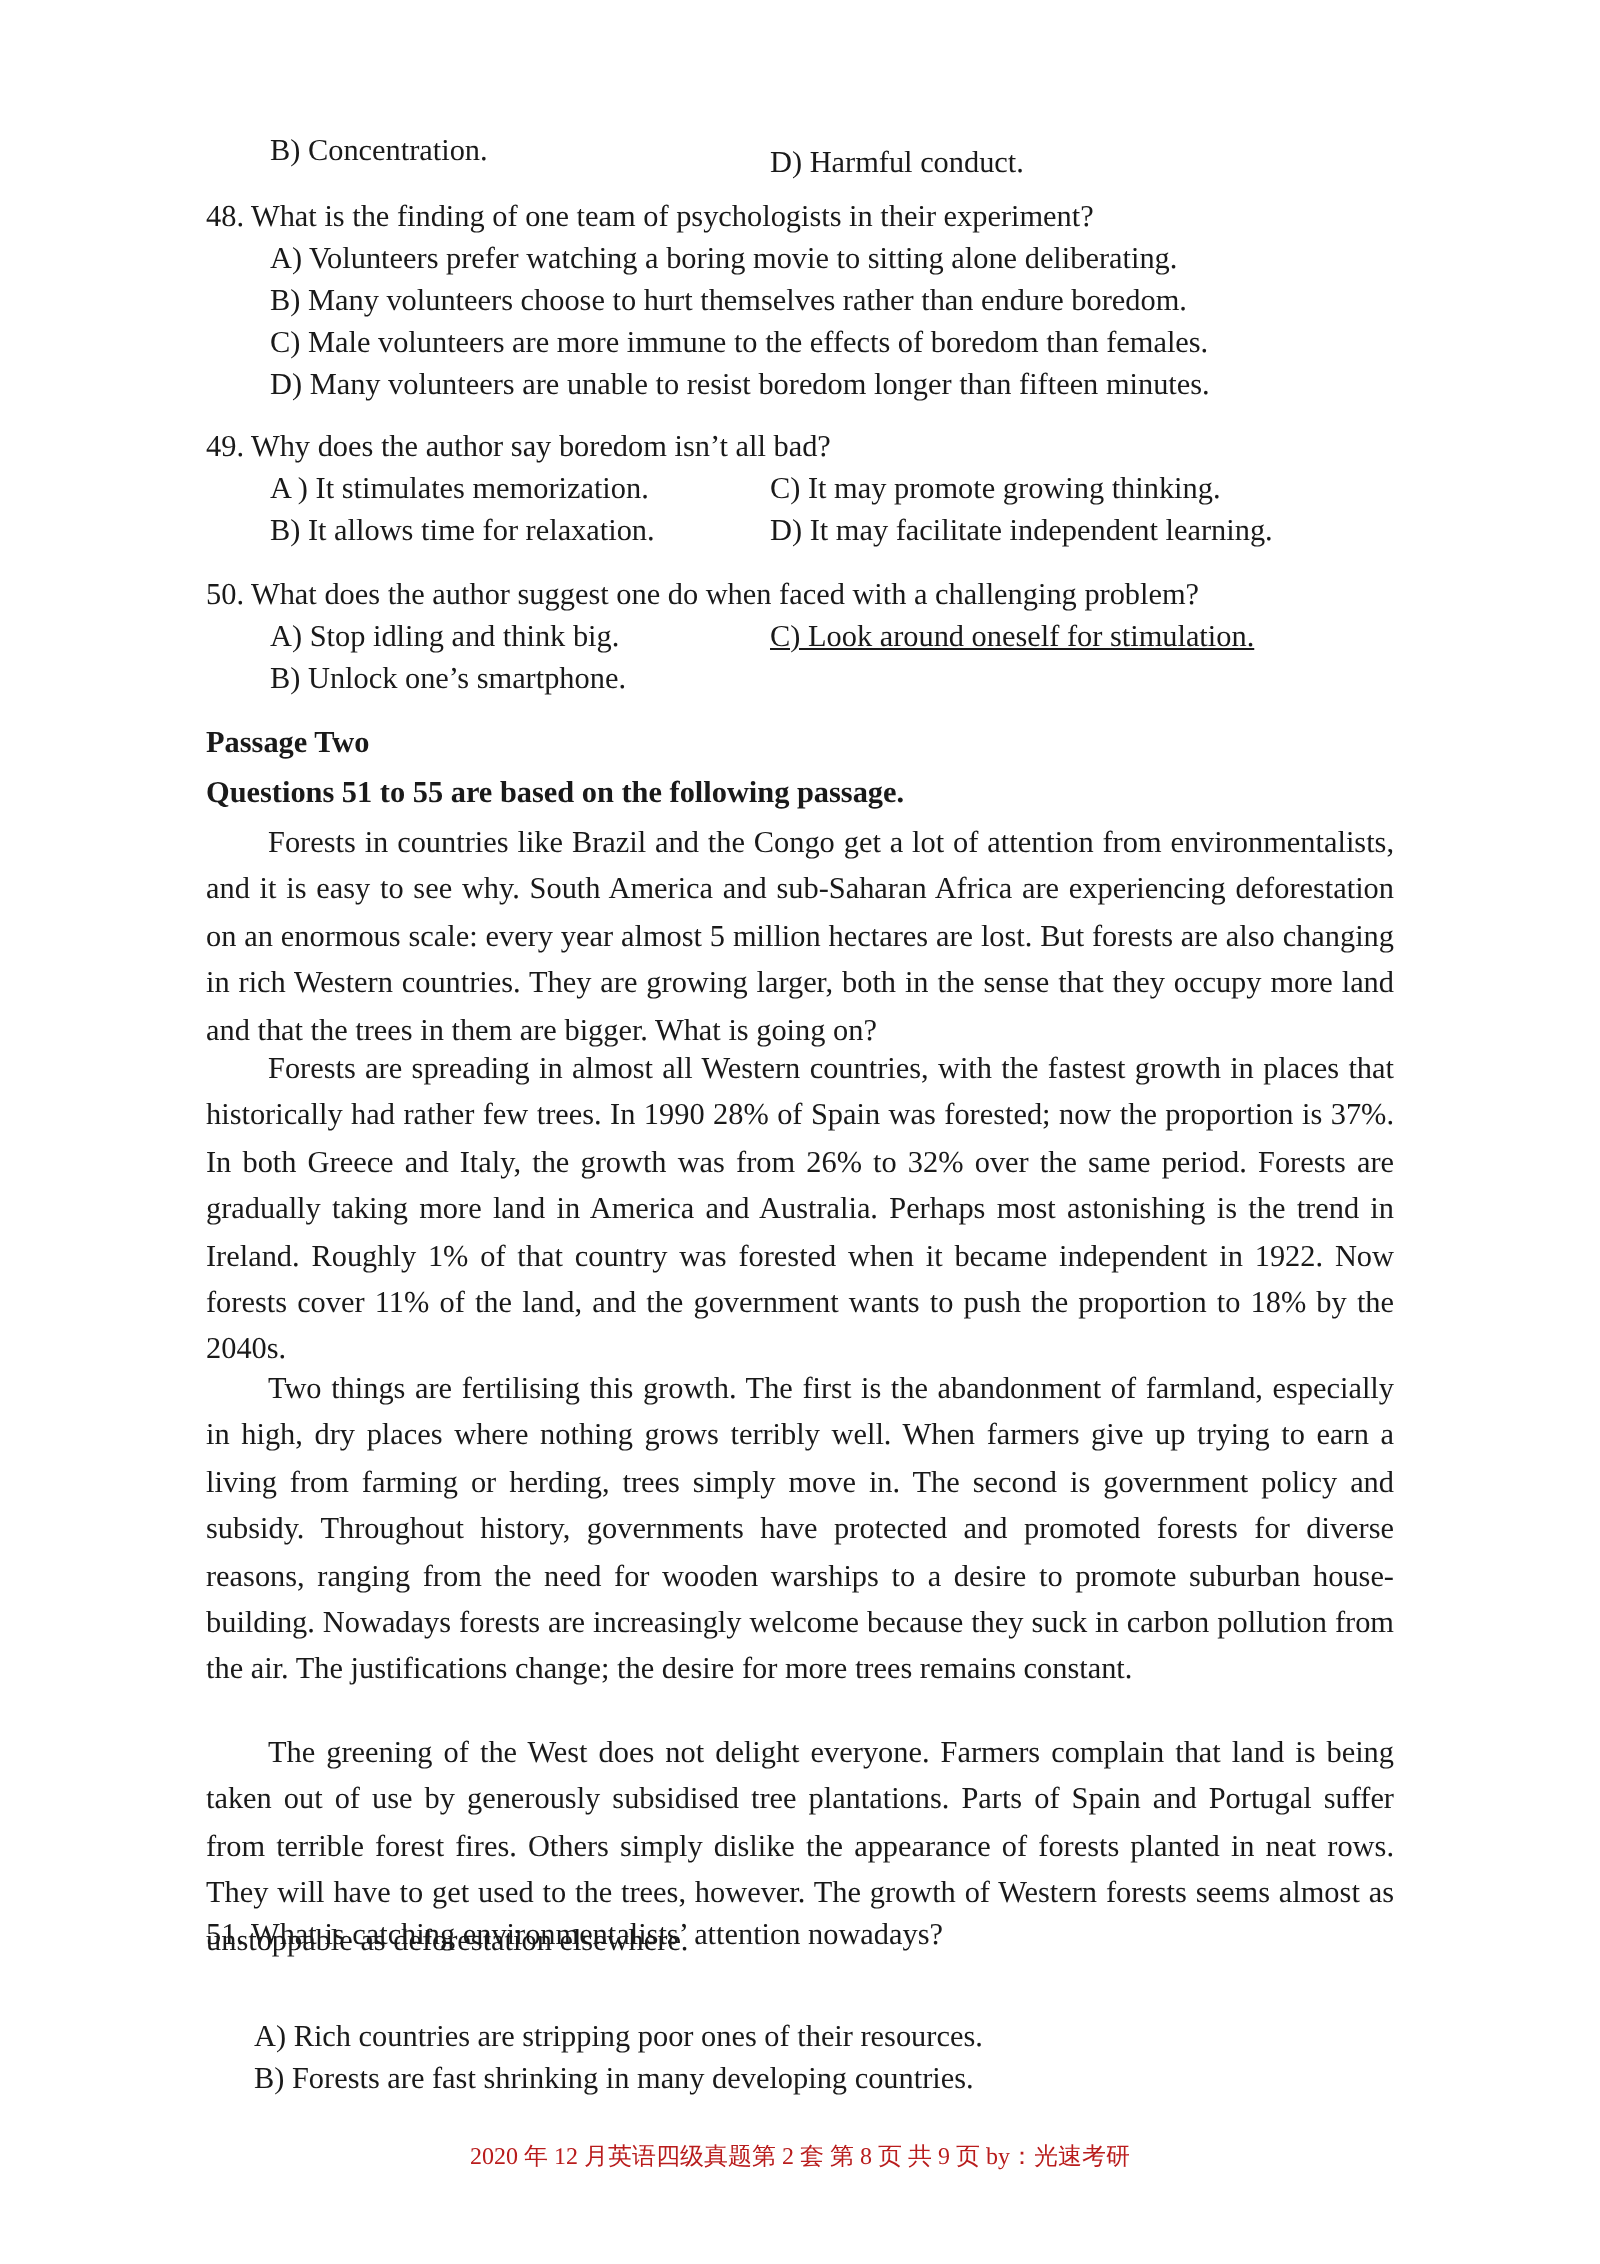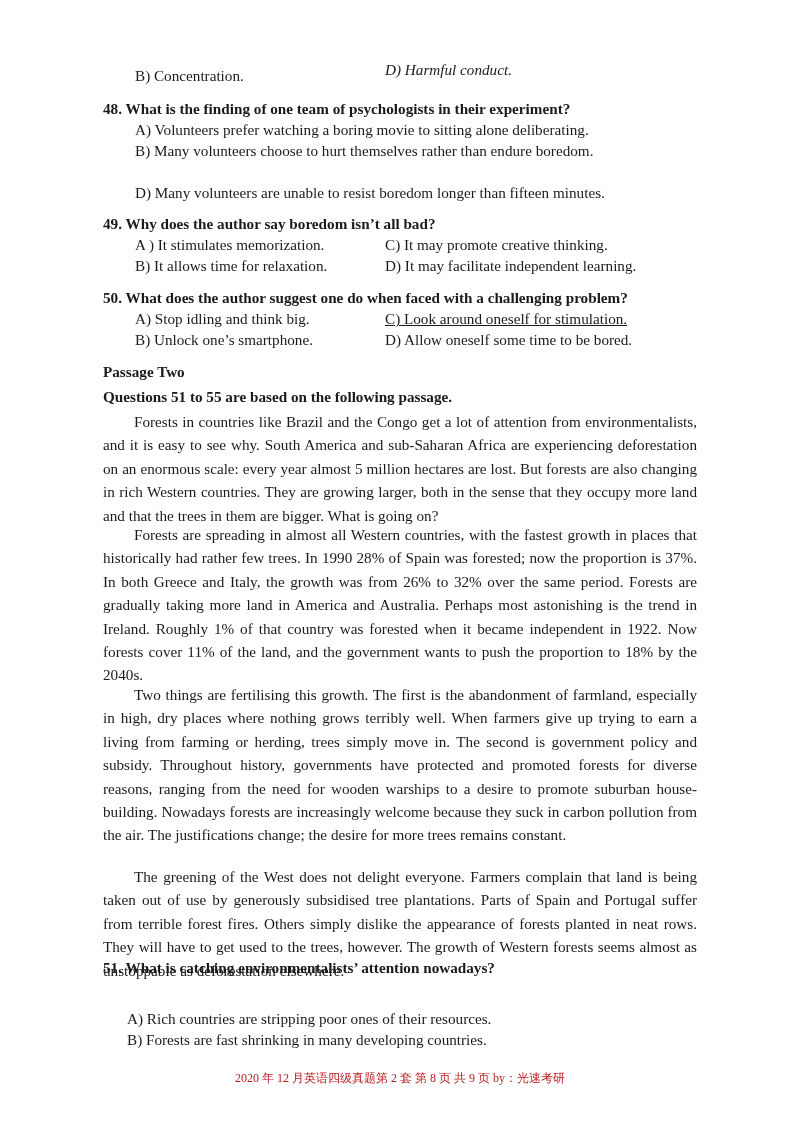--- a/index.html
+++ b/index.html
@@ -1,53 +1,53 @@
 <!DOCTYPE html>
 <html><head>
 <meta charset="utf-8">
 <style>
   html, body { margin: 0; padding: 0; background: #ffffff; }
   body { width: 800px; height: 1132px; position: relative; overflow: hidden;
          font-family: "Liberation Serif", "DejaVu Serif", serif; color: #1a1a1a; }
   .page { position: absolute; left: 0; top: 0; width: 800px; height: 848px; }
   .line { position: absolute; font-size: 15.2px; line-height: 22px; white-space: nowrap; }
-  .q { left: 103px; font-weight: bold; }
+  .q { left: 103px; }
   .opt { left: 135px; }
   .opt51 { left: 127px; }
   .col2 { left: 385px; }
   .bold { font-weight: bold; }
   .para { position: absolute; left: 103px; width: 594px; font-size: 15.2px; line-height: 23.4px;
           text-align: justify; text-indent: 31px; }
   .footer { position: absolute; left: 0; width: 800px; top: 1070px; text-align: center;
             font-size: 12px; line-height: 16px; color: #b91c1c; }
 </style>
 </head>
 <body>
 
 <div class="page">
 
   <div class="line opt" style="top:65px;">B) Concentration.</div>
-  <div class="line col2" style="top:59px;font-style:italic;">D) Harmful conduct.</div>
+  <div class="line col2" style="top:71px;">D) Harmful conduct.</div>
 
   <div class="line q" style="top:98px;">48. What is the finding of one team of psychologists in their experiment?</div>
   <div class="line opt" style="top:119px;">A) Volunteers prefer watching a boring movie to sitting alone deliberating.</div>
   <div class="line opt" style="top:140px;">B) Many volunteers choose to hurt themselves rather than endure boredom.</div>
+  <div class="line opt" style="top:161px;">C) Male volunteers are more immune to the effects of boredom than females.</div>
   <div class="line opt" style="top:182px;">D) Many volunteers are unable to resist boredom longer than fifteen minutes.</div>
 
   <div class="line q" style="top:213px;">49. Why does the author say boredom isn’t all bad?</div>
   <div class="line opt" style="top:234px;">A ) It stimulates memorization.</div>
-  <div class="line col2" style="top:234px;">C) It may promote creative thinking.</div>
+  <div class="line col2" style="top:234px;">C) It may promote growing thinking.</div>
   <div class="line opt" style="top:255px;">B) It allows time for relaxation.</div>
   <div class="line col2" style="top:255px;font-family:Liberation Serif, serif;">D) It may facilitate independent learning.</div>
 
   <div class="line q" style="top:287px;">50. What does the author suggest one do when faced with a challenging problem?</div>
   <div class="line opt" style="top:308px;">A) Stop idling and think big.</div>
   <div class="line col2" style="top:308px;text-decoration:underline;">C) Look around oneself for stimulation.</div>
   <div class="line opt" style="top:329px;">B) Unlock one’s smartphone.</div>
-  <div class="line col2" style="top:329px;">D) Allow oneself some time to be bored.</div>
 
   <div class="line q bold" style="top:361px;">Passage Two</div>
   <div class="line q bold" style="top:386px;">Questions 51 to 55 are based on the following passage.</div>
 
   <p class="para" style="top:410px; margin:0;">Forests in countries like Brazil and the Congo get a lot of attention from environmentalists, and it is easy to see why. South America and sub-Saharan Africa are experiencing deforestation on an enormous scale: every year almost 5 million hectares are lost. But forests are also changing in rich Western countries. They are growing larger, both in the sense that they occupy more land and that the trees in them are bigger. What is going on?</p>
   <p class="para" style="top:523px; margin:0;">Forests are spreading in almost all Western countries, with the fastest growth in places that historically had rather few trees. In 1990 28% of Spain was forested; now the proportion is 37%. In both Greece and Italy, the growth was from 26% to 32% over the same period. Forests are gradually taking more land in America and Australia. Perhaps most astonishing is the trend in Ireland. Roughly 1% of that country was forested when it became independent in 1922. Now forests cover 11% of the land, and the government wants to push the proportion to 18% by the 2040s.</p>
   <p class="para" style="top:683px; margin:0;">Two things are fertilising this growth. The first is the abandonment of farmland, especially in high, dry places where nothing grows terribly well. When farmers give up trying to earn a living from farming or herding, trees simply move in. The second is government policy and subsidy. Throughout history, governments have protected and promoted forests for diverse reasons, ranging from the need for wooden warships to a desire to promote suburban house-building. Nowadays forests are increasingly welcome because they suck in carbon pollution from the air. The justifications change; the desire for more trees remains constant.</p>
   <p class="para" style="top:865px; margin:0;">The greening of the West does not delight everyone. Farmers complain that land is being taken out of use by generously subsidised tree plantations. Parts of Spain and Portugal suffer from terrible forest fires. Others simply dislike the appearance of forests planted in neat rows. They will have to get used to the trees, however. The growth of Western forests seems almost as unstoppable as deforestation elsewhere.</p>
 
   <div class="line q" style="top:957px;">51. What is catching environmentalists’ attention nowadays?</div>

